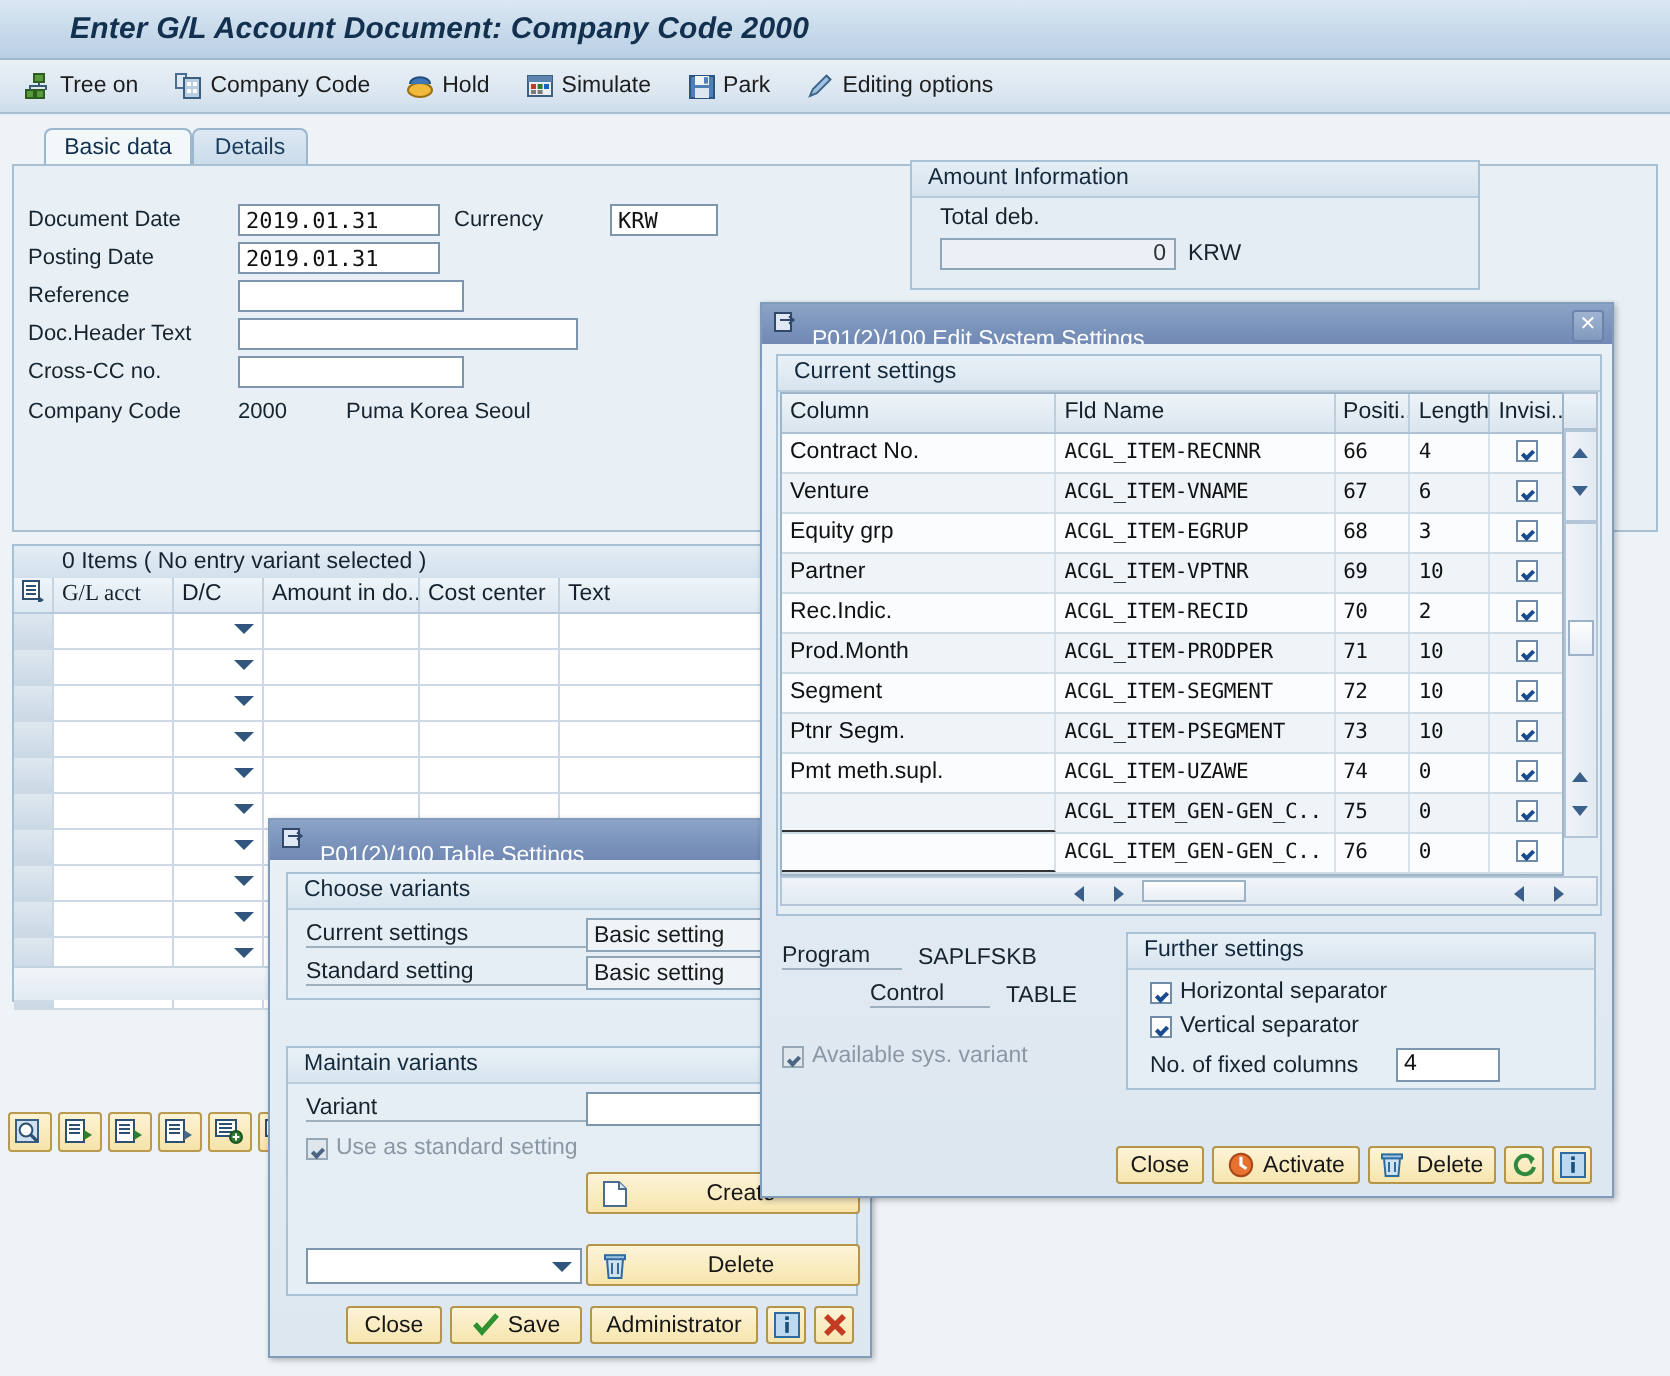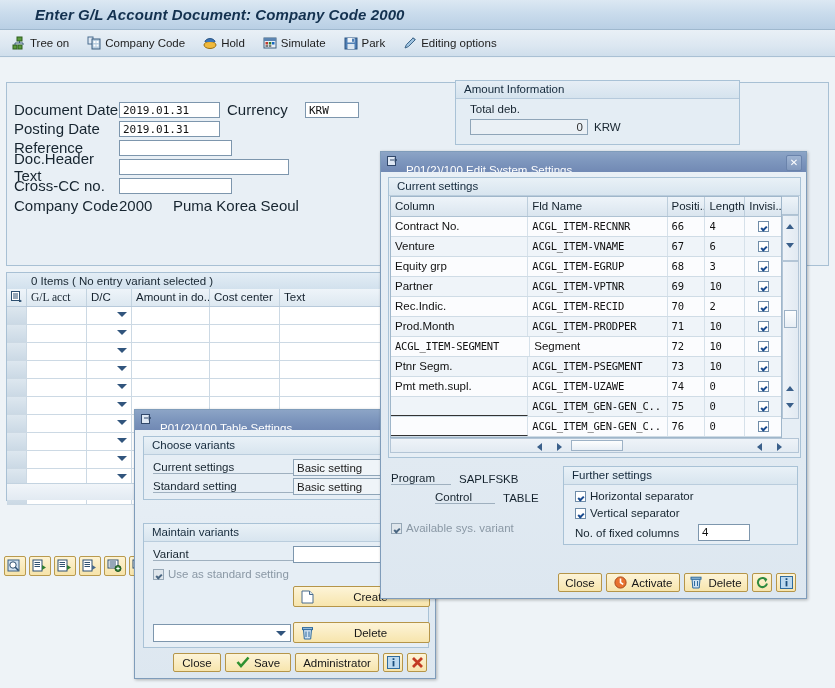--- a/index.html
+++ b/index.html
@@ -49,21 +49,21 @@
   }
   .tab.sel{left:22px;width:74px;background:#f2f7fa;color:#12304d;font-weight:normal;}
   .tab.unsel{left:96px;width:58px;background:linear-gradient(to bottom,#dde9f3,#c9dbea);color:#1d3d5c;}
   .tabpane{
     position:absolute;left:6px;top:24px;width:823px;height:184px;
     background:#e8eff5;border:1px solid #a8c0d4;box-sizing:border-box;
   }
 
   
   .frow{position:absolute;height:17px;display:flex;align-items:center;}
-  .flabel{font-size:15px;color:#16242f;}
+  .flabel{font-size:11px;color:#16242f;}
   .finput{
     border:1px solid #7d96ad;background:#ffffff;height:16px;box-sizing:border-box;
     font-family:"DejaVu Sans Mono","Liberation Mono",monospace;font-size:11px;
     padding:0 3px;line-height:15px;color:#111;
   }
   .finput.plain{font-family:"Liberation Sans",sans-serif;}
 
   
   .grp{border:1px solid #a9c2d6;background:#e4edf4;box-sizing:border-box;}
   .grp>.grphdr{
@@ -249,20 +249,24 @@
           <path d="M2 12 L3.4 8.6 L10.2 1.8 L12.2 3.8 L5.4 10.6 Z" fill="#9fc3e0" stroke="#3d6589"></path>
           <path d="M10.2 1.8 L12.2 3.8" stroke="#3d6589"></path>
         </svg>
       </span>
       <span class="lbl">Editing options</span>
     </div>
   </div>
 
   <div class="content">
 
+    <div class="tabstrip">
+      <div class="tab sel">Basic data</div>
+      <div class="tab unsel">Details</div>
+    </div>
 
     <div class="tabpane"></div>
 
     <div class="frow" style="left:14px;top:43px;">
       <span class="flabel" style="width:105px;display:inline-block;">Document Date</span>
       <span class="finput" style="width:101px;">2019.01.31</span>
       <span class="flabel" style="display:inline-block;width:78px;margin-left:7px;">Currency</span>
       <span class="finput" style="width:54px;">KRW</span>
     </div>
 
@@ -644,22 +648,22 @@
                 <div class="std" style="width: 36px; border-right: none; text-align: center; padding-left: 0px;"><span class="ck on"></span></div>
               </div>
               <div class="strow">
                 <div class="std" style="width: 138px;">Prod.Month</div>
                 <div class="std mono" style="width: 140px;">ACGL_ITEM-PRODPER</div>
                 <div class="std mono" style="width: 38px;">71</div>
                 <div class="std mono" style="width: 40px;">10</div>
                 <div class="std" style="width: 36px; border-right: none; text-align: center; padding-left: 0px;"><span class="ck on"></span></div>
               </div>
               <div class="strow">
+                <div class="std" style="width: 138px;">Segment</div>
                 <div class="std mono" style="width: 140px;">ACGL_ITEM-SEGMENT</div>
-                <div class="std" style="width: 138px;">Segment</div>
                 <div class="std mono" style="width: 38px;">72</div>
                 <div class="std mono" style="width: 40px;">10</div>
                 <div class="std" style="width: 36px; border-right: none; text-align: center; padding-left: 0px;"><span class="ck on"></span></div>
               </div>
               <div class="strow">
                 <div class="std" style="width: 138px;">Ptnr Segm.</div>
                 <div class="std mono" style="width: 140px;">ACGL_ITEM-PSEGMENT</div>
                 <div class="std mono" style="width: 38px;">73</div>
                 <div class="std mono" style="width: 40px;">10</div>
                 <div class="std" style="width: 36px; border-right: none; text-align: center; padding-left: 0px;"><span class="ck on"></span></div>

